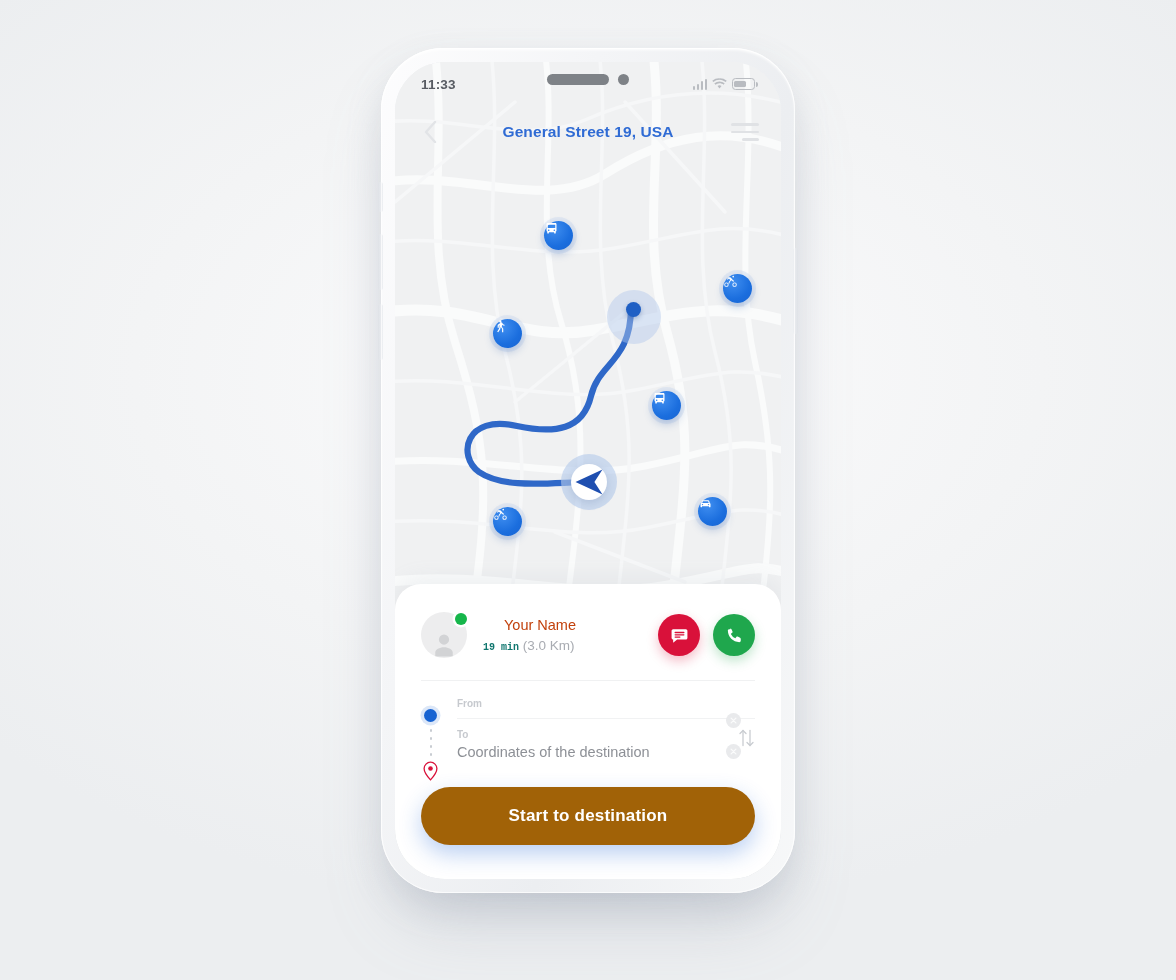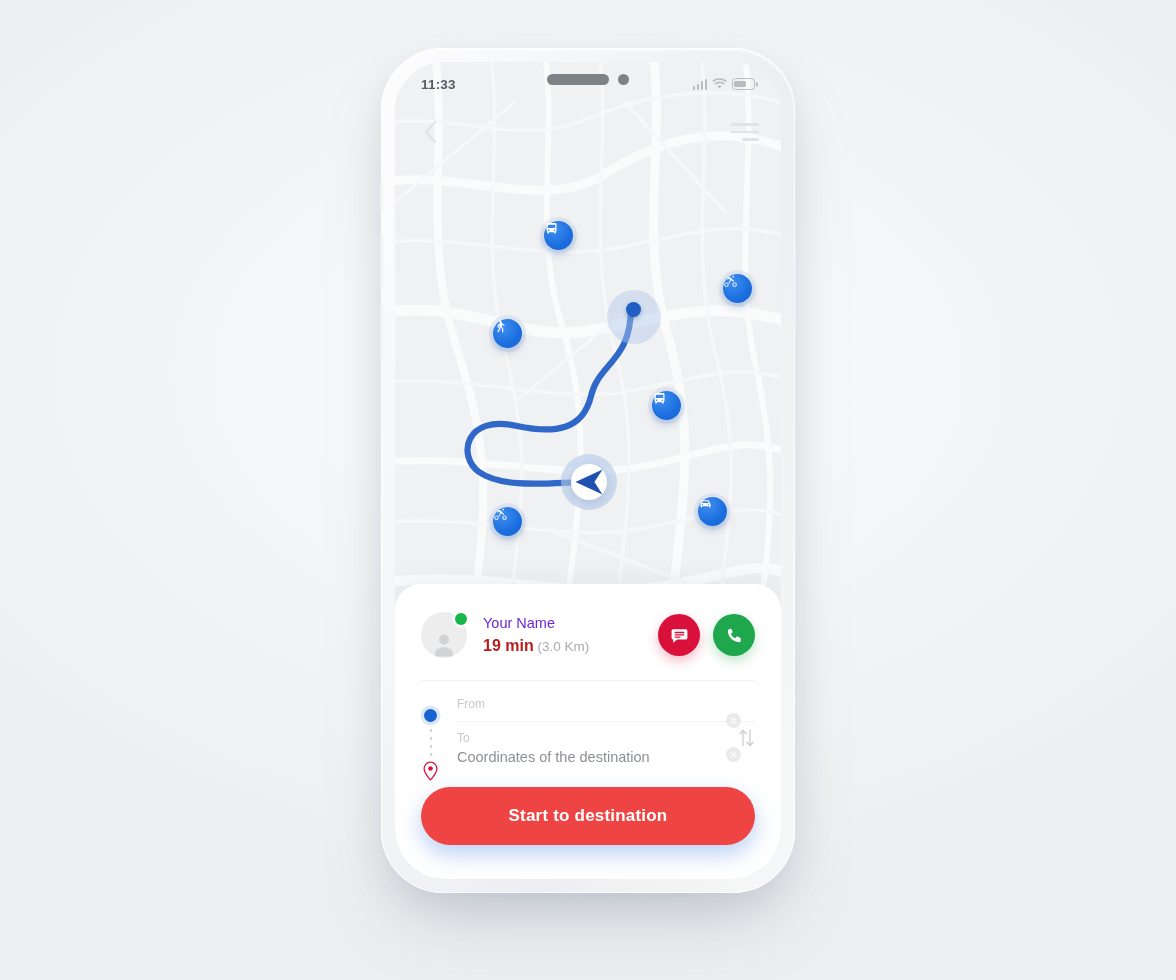--- a/index.html
+++ b/index.html
@@ -144,23 +144,23 @@
   .avatar{
     width:46px; height:46px; border-radius:50%; background:#ededee;
     display:flex; align-items:flex-end; justify-content:center; overflow:hidden;
   }
   .avatar svg{ width:30px; height:30px; margin-bottom:-1px; }
   .online-dot{
     position:absolute; right:0px; top:1px; width:12px; height:12px; border-radius:50%;
     background:#16b64b; box-shadow:0 0 0 2.5px #fff;
   }
   .driver-meta{ margin-left:16px; }
-  .driver-name{ font-size:14.5px; color:#6d28d9; line-height:1.45; }
+  .driver-name{ font-size:14.5px; color:#c2410c; line-height:1.45;margin-left:21px; }
   .driver-eta{ font-size:13.5px; color:#a9acb2; line-height:1.45; }
-  .driver-eta b{ color:#b91c1c; font-weight:700; font-size:16px; }
+  .driver-eta b{ color:#0f766e; font-weight:700; font-size:10px;font-family:Liberation Mono, monospace; }
   .actions{ margin-left:auto; display:flex; gap:13px; }
   .act-btn{
     width:42px; height:42px; border-radius:50%;
     display:flex; align-items:center; justify-content:center; cursor:pointer; border:none;
   }
   .act-msg{ background:#d9113a; box-shadow:0 5px 12px rgba(217,17,58,0.28); }
   .act-call{ background:#1fa74d; box-shadow:0 5px 12px rgba(31,167,77,0.28); }
   .act-btn svg{ width:19px; height:19px; }
 
   .divider{ height:1px; background:#f0f1f2; }
@@ -170,37 +170,37 @@
   .track{ width:26px; position:relative; flex:0 0 auto; padding-top:12px; }
   .track .start-dot{
     width:13px; height:13px; border-radius:50%; background:#1763d2;
     box-shadow:0 0 0 3.5px #dce7f8; margin-left:3px;
   }
   .track .dots{ margin:7px 0 5px 8.5px; display:flex; flex-direction:column; gap:5.5px; }
   .track .dots i{ width:2.6px; height:2.6px; border-radius:50%; background:#c8ccd2; display:block; }
   .track .end-pin{ margin-left:1px; }
   .fields{ flex:1; margin-left:10px; }
   .field{ position:relative; padding-right:42px; }
-  .field-label{ font-size:12px; color:#c6c9ce; line-height:1.3; }
+  .field-label{ font-size:10px; color:#c6c9ce; line-height:1.3;font-weight:bold; }
   .field-value{ font-size:14.5px; color:#8d9096; line-height:1.6; }
   .clear-btn{
     position:absolute; right:14px; top:16px; width:15px; height:15px; border-radius:50%;
     background:#e9eaec; display:flex; align-items:center; justify-content:center; cursor:pointer;
   }
   .clear-btn svg{ width:7px; height:7px; }
   .field-sep{ height:1px; background:#f1f2f3; margin:8px 0 9px 0; }
   .swap-btn{
     position:absolute; right:-4px; top:50%; transform:translateY(-50%);
     width:26px; height:26px; display:flex; align-items:center; justify-content:center; cursor:pointer;
   }
 
   
   .cta{
     position:absolute; left:26px; right:26px; bottom:34px; height:58px;
-    background:#ef4444; border:none; border-radius:29px; color:#fff;
+    background:#a16207; border:none; border-radius:29px; color:#fff;
     font-family:"Liberation Sans", sans-serif; font-size:17px; font-weight:700;
     letter-spacing:.2px; cursor:pointer;
     box-shadow:0 9px 22px rgba(31,98,212,0.30);
   }
 </style>
 </head>
 <body>
 
 <div class="bg-wrap">
   <div class="bg-grad"></div>
@@ -354,20 +354,21 @@
           </div>
       </div>
     </div>
 
     <div class="navbar">
       <div class="back-btn">
         <svg width="13" height="22" viewBox="0 0 13 22">
           <path d="M11 1 L2 11 L11 21" fill="none" stroke="#e2e4e7" stroke-width="2.4" stroke-linecap="round" stroke-linejoin="round"></path>
         </svg>
       </div>
+      <div class="nav-title">General Street 19, USA</div>
       <div class="menu-btn">
           <i></i>
           <i></i>
           <i></i>
         </div>
     </div>
 
     <div class="card">
 
       <div class="driver-row">

